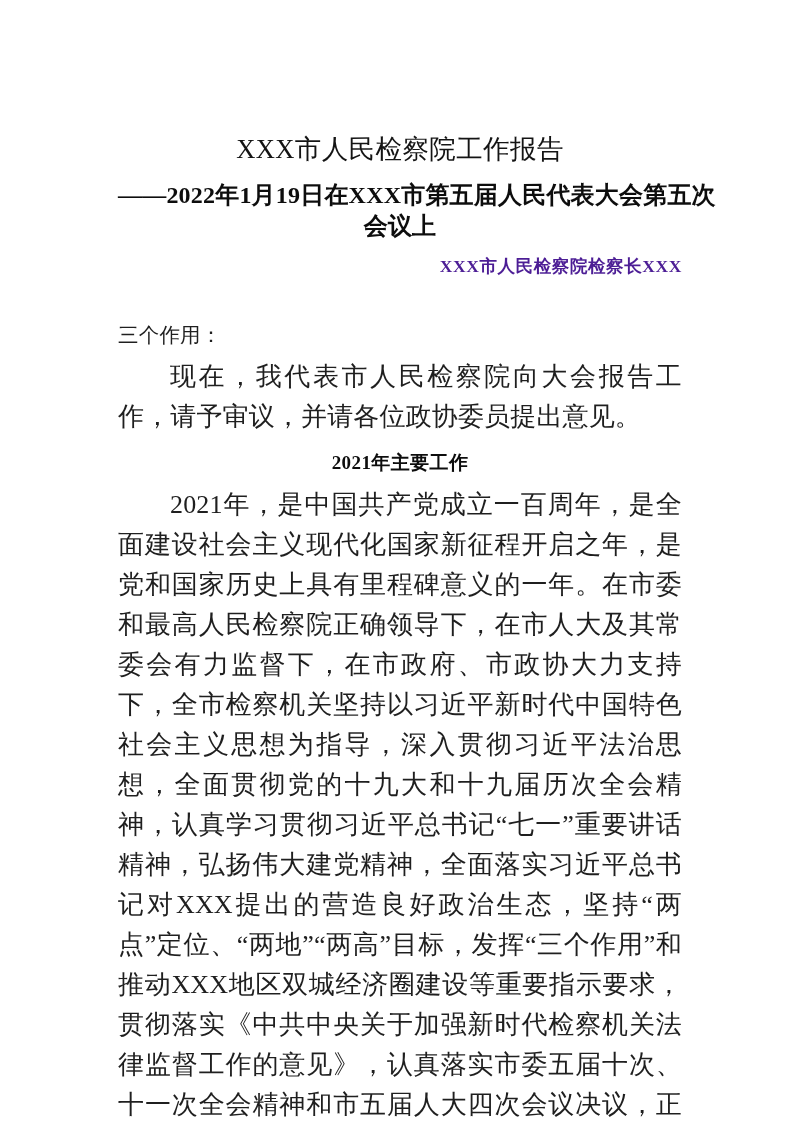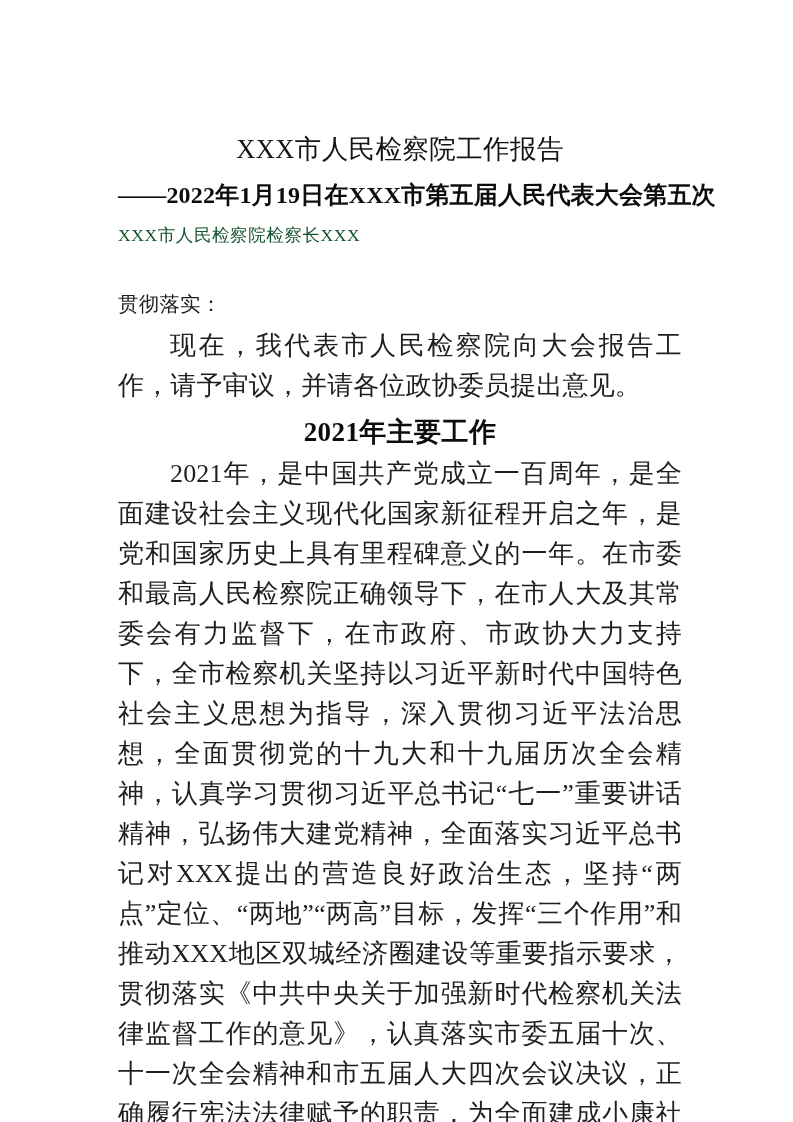--- a/index.html
+++ b/index.html
@@ -64,27 +64,27 @@
     white-space: nowrap;
   }
   .subtitle-line-2 {
     display: block;
     text-align: center;
   }
 
   .byline {
     margin: 0;
     padding-top: 9px;
-    text-align: left;
+    text-align: right;
     font-family: "Liberation Serif", "DejaVu Serif", serif;
-    font-weight: 400;
+    font-weight: 700;
     font-size: 17.5px;
     line-height: 30px;
     letter-spacing: 0.6px;
-    color: #14532d;
+    color: #4c1d95;
   }
 
   
   .salutation {
     margin: 0;
     padding-top: 34px;
     font-size: 20.5px;
     line-height: 40px;
     font-weight: 400;
     letter-spacing: 0.2px;
@@ -105,21 +105,21 @@
     font-family: "Liberation Serif", "DejaVu Serif", serif;
     word-break: break-all;
   }
   .body-para.first-para { padding-top: 2px; }
 
   .section-heading {
     margin: 0;
     padding-top: 6px;
     text-align: center;
     font-weight: 700;
-    font-size: 27px;
+    font-size: 19px;
     line-height: 40px;
     letter-spacing: 0.4px;
     color: #0d0d0d;
     font-family: "Liberation Serif", "DejaVu Serif", serif;
   }
 
   .main-para {
     padding-top: 2px;
     text-align: justify;
     text-align-last: left;
@@ -128,25 +128,26 @@
 </head>
 <body>
 
 <div class="page">
   <div class="content">
 
     <h1 class="doc-title">XXX市人民检察院工作报告</h1>
 
     <div class="subtitle-block">
       <span class="subtitle-line-1">——2022年1月19日在XXX市第五届人民代表大会第五次</span>
+      <span class="subtitle-line-2">会议上</span>
     </div>
 
     <div class="byline">XXX市人民检察院检察长XXX</div>
 
-    <p class="salutation">贯彻落实：</p>
+    <p class="salutation">三个作用：</p>
 
     <p class="body-para first-para">现在，我代表市人民检察院向大会报告工作，请予审议，并请各位政协委员提出意见。</p>
 
     <h2 class="section-heading">2021年主要工作</h2>
 
     <p class="body-para main-para">2021年，是中国共产党成立一百周年，是全面建设社会主义现代化国家新征程开启之年，是党和国家历史上具有里程碑意义的一年。在市委和最高人民检察院正确领导下，在市人大及其常委会有力监督下，在市政府、市政协大力支持下，全市检察机关坚持以习近平新时代中国特色社会主义思想为指导，深入贯彻习近平法治思想，全面贯彻党的十九大和十九届历次全会精神，认真学习贯彻习近平总书记“七一”重要讲话精神，弘扬伟大建党精神，全面落实习近平总书记对XXX提出的营造良好政治生态，坚持“两点”定位、“两地”“两高”目标，发挥“三个作用”和推动XXX地区双城经济圈建设等重要指示要求，贯彻落实《中共中央关于加强新时代检察机关法律监督工作的意见》，认真落实市委五届十次、十一次全会精神和市五届人大四次会议决议，正确履行宪法法律赋予的职责，为全面建成小康社会和全市实现</p>
 
   </div>
 </div>
 

